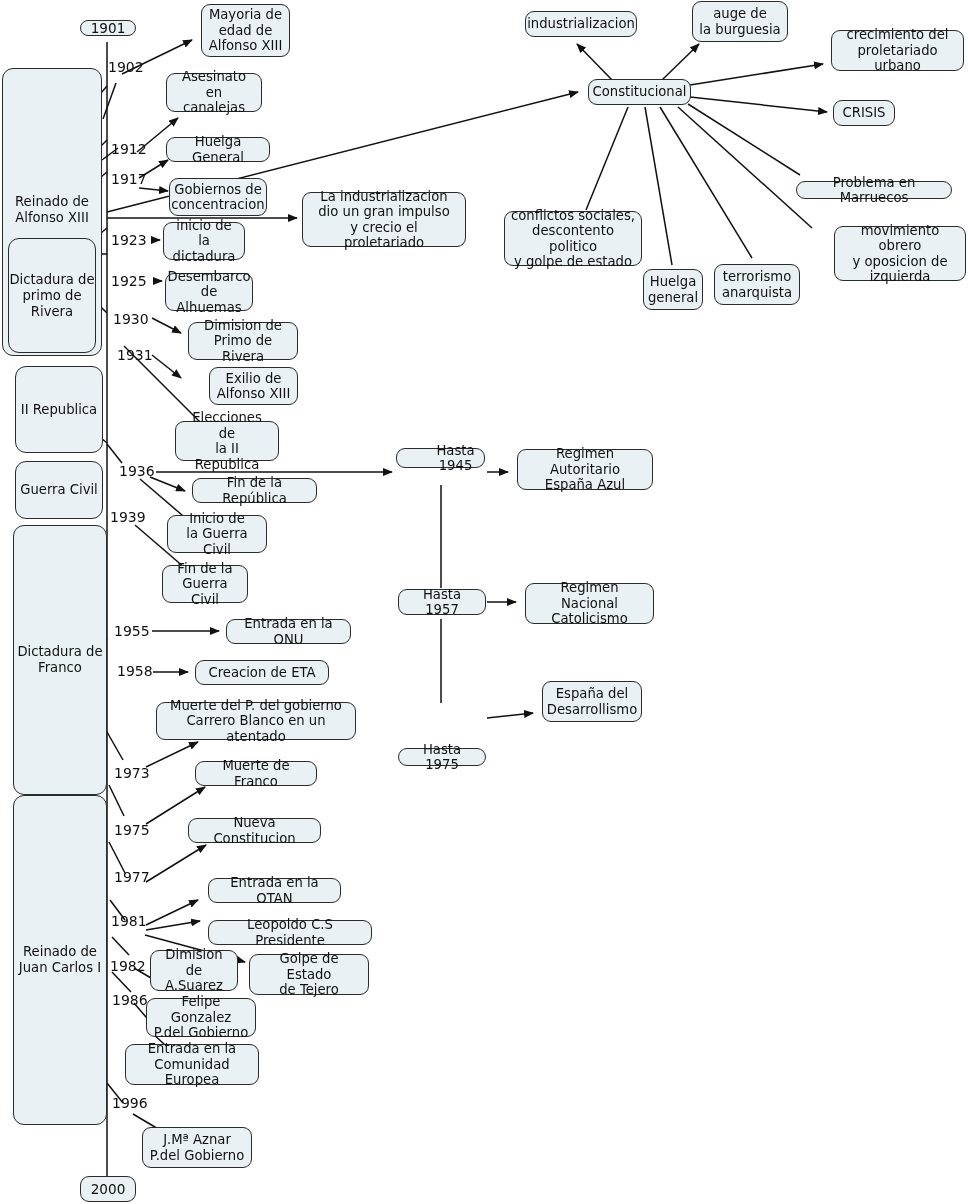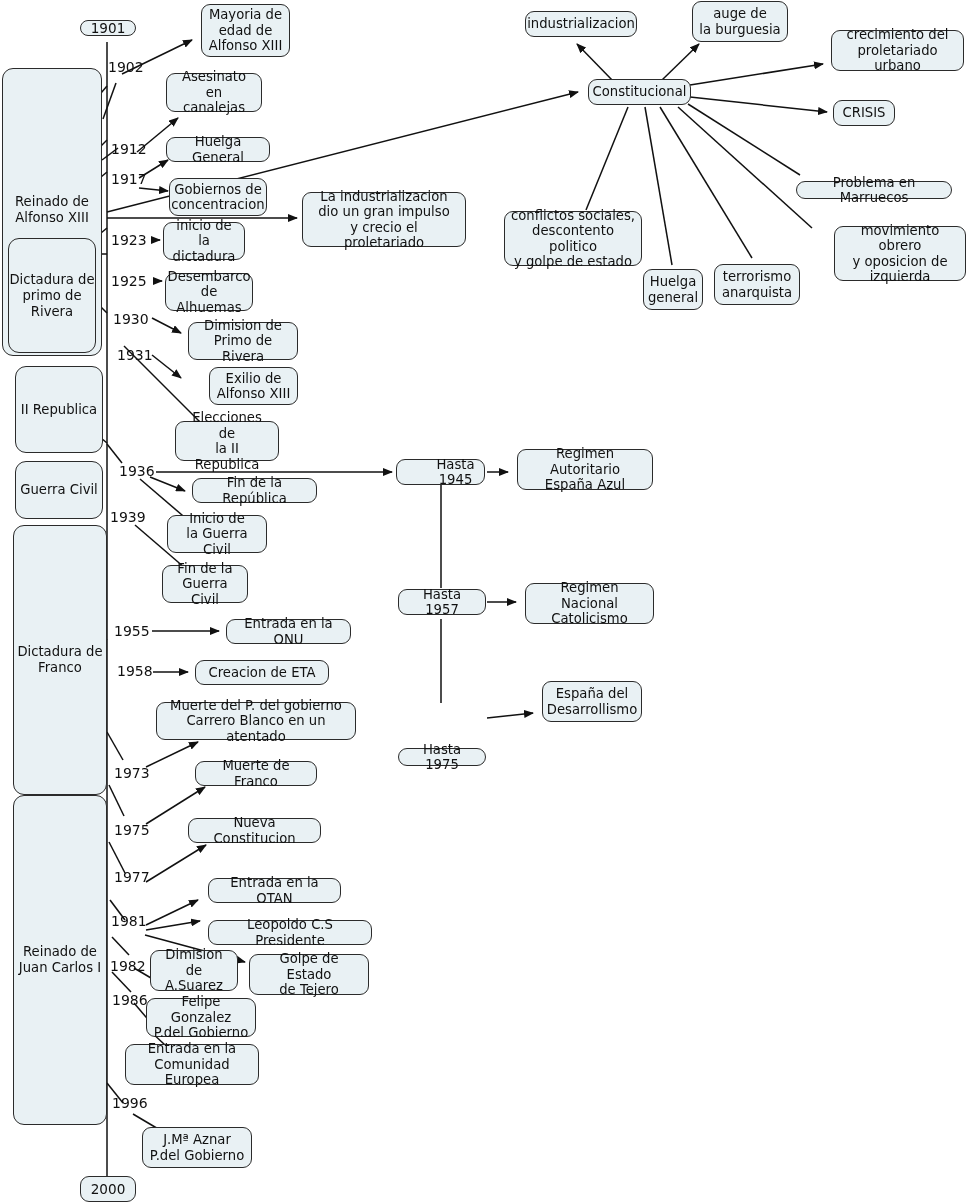--- a/index.html
+++ b/index.html
@@ -234,21 +234,21 @@
 A.Suarez</div>
   <div class="node" style="left:249px;top:954px;width:120px;height:41px;">Golpe de Estado
 de Tejero</div>
   <div class="node" style="left:146px;top:998px;width:110px;height:39px;">Felipe Gonzalez
 P.del Gobierno</div>
   <div class="node" style="left:125px;top:1044px;width:134px;height:41px;">Entrada en la
 Comunidad Europea</div>
   <div class="node" style="left:142px;top:1127px;width:110px;height:41px;">J.Mª Aznar
 P.del Gobierno</div>
 
-  <div class="node" style="left:396px;top:459px;width:89px;height:26px;padding-left:36px;">Hasta 1945</div>
+  <div class="node" style="left:396px;top:448px;width:89px;height:20px;padding-left:36px;">Hasta 1945</div>
   <div class="node" style="left:517px;top:449px;width:136px;height:41px;">Regimen Autoritario
 España Azul</div>
   <div class="node" style="left:398px;top:589px;width:88px;height:26px;">Hasta 1957</div>
   <div class="node" style="left:525px;top:583px;width:129px;height:41px;">Regimen Nacional
 Catolicismo</div>
   <div class="node" style="left:398px;top:748px;width:88px;height:18px;">Hasta 1975</div>
   <div class="node" style="left:542px;top:681px;width:100px;height:41px;">España del
 Desarrollismo</div>
 
   <div class="node" style="left:588px;top:79px;width:103px;height:26px;">Constitucional</div>

